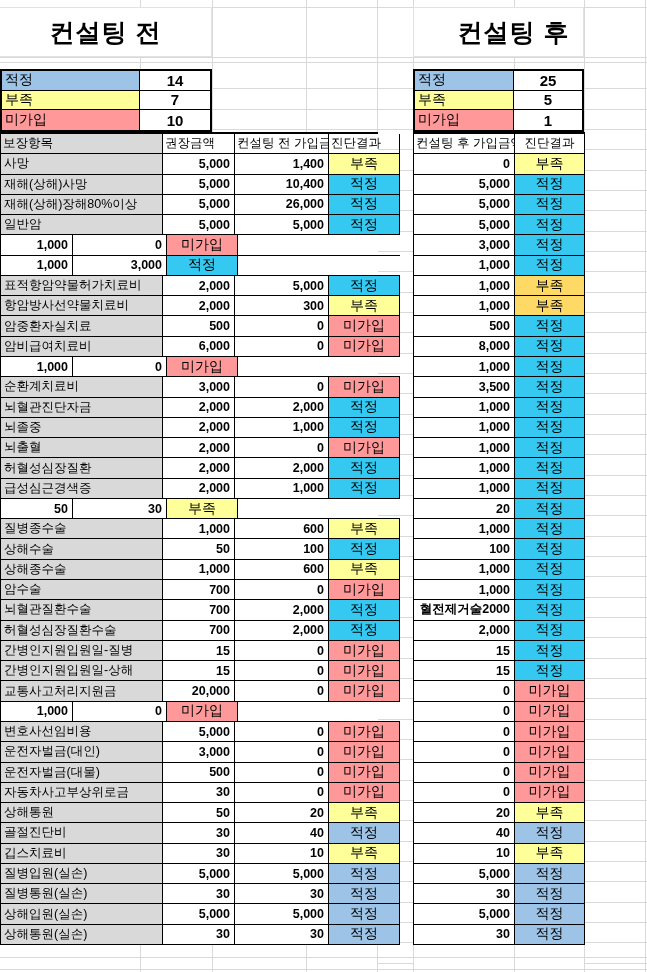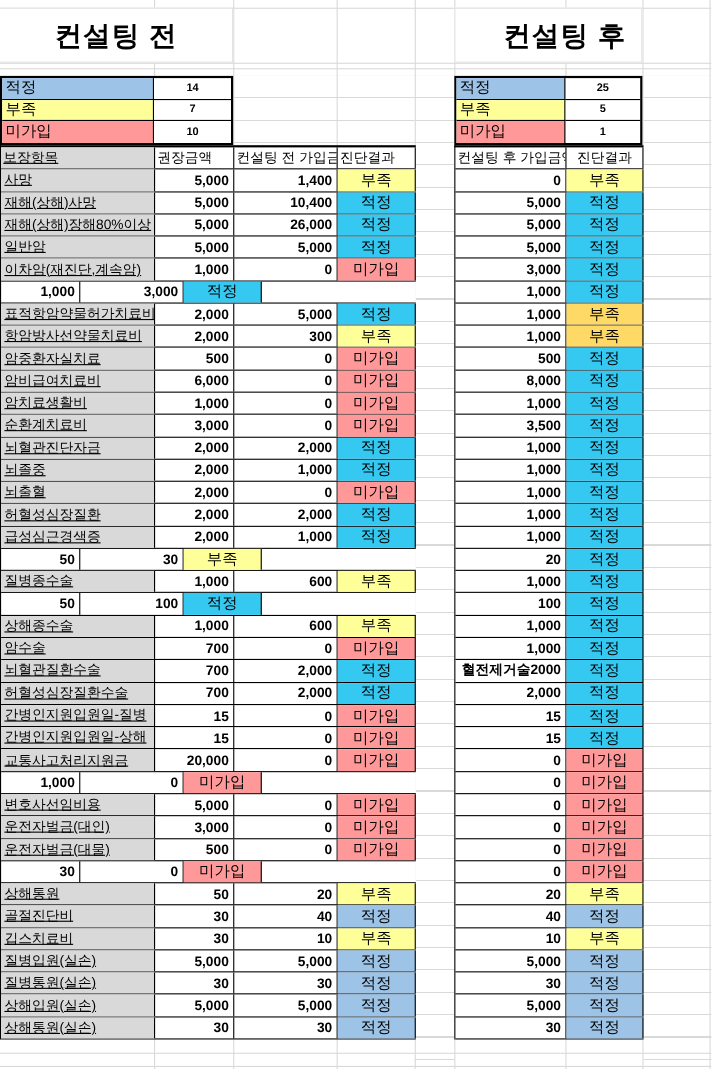--- a/index.html
+++ b/index.html
@@ -23,32 +23,32 @@
   #title-right{left:413px;width:171px;padding-left:30px;}
 
   
   .summary{position:absolute;top:69px;height:63px;border:2px solid #000;box-sizing:border-box;
     display:grid;grid-template-rows:repeat(3,1fr);background:#fff;}
   #summary-left{left:0;width:212px;grid-template-columns:138px 1fr;}
   #summary-right{left:413px;width:171px;grid-template-columns:99px 1fr;}
   .sum-label{border-right:1px solid #000;border-bottom:1px solid #000;display:flex;align-items:center;
     padding-left:3px;font-size:14px;box-sizing:border-box;overflow:hidden;white-space:nowrap;}
   .sum-value{border-bottom:1px solid #000;display:flex;align-items:center;justify-content:center;
-    font-weight:700;font-size:10px;box-sizing:border-box;}
+    font-weight:700;font-size:15px;box-sizing:border-box;}
   .sum-row-last{border-bottom:none;}
 
   
   .table{position:absolute;top:132px;height:813px;background:#fff;border-top:2px solid #000;
     border-left:1px solid #000;box-sizing:border-box;display:grid;grid-template-rows:repeat(40,1fr);}
   #table-left{left:0;width:378px;}
   #table-right{left:413px;width:172px;}
   .row{display:flex;border-bottom:1px solid #000;box-sizing:border-box;min-height:0;}
   .cell{box-sizing:border-box;border-right:1px solid #000;overflow:hidden;white-space:nowrap;
     display:flex;align-items:center;font-size:12.5px;}
-  .c-item{width:140px;background:#D9D9D9;padding-left:3px;text-decoration:underline;}
+  .c-item{width:162px;background:#D9D9D9;padding-left:3px;}
   .c-rec{width:72px;}
   .c-amt{width:94px;}
   .c-res{width:71px;}
   .c-ramt{width:101px;}
   .c-rres{width:70px;}
   .num{justify-content:flex-end;padding-right:4px;font-weight:600;}
   .res{justify-content:center;font-size:14px;}
   .hdr{padding-left:2px;font-weight:400;}
   .hdr-center{justify-content:center;padding-left:0;}
 </style>
@@ -125,21 +125,20 @@
     </div>
 
     <div class="row">
       <div class="cell c-item t-item">일반암</div>
       <div class="cell c-rec num t-rec">5,000</div>
       <div class="cell c-amt num t-before">5,000</div>
       <div class="cell c-res res t-bres" style="background-color: rgb(53, 201, 242);">적정</div>
     </div>
 
     <div class="row">
-      <div class="cell c-item t-item">이차암(재진단,계속암)</div>
       <div class="cell c-rec num t-rec">1,000</div>
       <div class="cell c-amt num t-before">0</div>
       <div class="cell c-res res t-bres" style="background-color: rgb(255, 153, 153);">미가입</div>
     </div>
 
     <div class="row">
       <div class="cell c-rec num t-rec">1,000</div>
       <div class="cell c-amt num t-before">3,000</div>
       <div class="cell c-res res t-bres" style="background-color: rgb(53, 201, 242);">적정</div>
     </div>
@@ -166,21 +165,20 @@
     </div>
 
     <div class="row">
       <div class="cell c-item t-item">암비급여치료비</div>
       <div class="cell c-rec num t-rec">6,000</div>
       <div class="cell c-amt num t-before">0</div>
       <div class="cell c-res res t-bres" style="background-color: rgb(255, 153, 153);">미가입</div>
     </div>
 
     <div class="row">
-      <div class="cell c-item t-item">암치료생활비</div>
       <div class="cell c-rec num t-rec">1,000</div>
       <div class="cell c-amt num t-before">0</div>
       <div class="cell c-res res t-bres" style="background-color: rgb(255, 153, 153);">미가입</div>
     </div>
 
     <div class="row">
       <div class="cell c-item t-item">순환계치료비</div>
       <div class="cell c-rec num t-rec">3,000</div>
       <div class="cell c-amt num t-before">0</div>
       <div class="cell c-res res t-bres" style="background-color: rgb(255, 153, 153);">미가입</div>
@@ -228,20 +226,21 @@
     </div>
 
     <div class="row">
       <div class="cell c-item t-item">질병종수술</div>
       <div class="cell c-rec num t-rec">1,000</div>
       <div class="cell c-amt num t-before">600</div>
       <div class="cell c-res res t-bres" style="background-color: rgb(255, 255, 153);">부족</div>
     </div>
 
     <div class="row">
+      <div class="cell c-item t-item">상해수술</div>
       <div class="cell c-rec num t-rec">50</div>
       <div class="cell c-amt num t-before">100</div>
       <div class="cell c-res res t-bres" style="background-color: rgb(53, 201, 242);">적정</div>
     </div>
 
     <div class="row">
       <div class="cell c-item t-item">상해종수술</div>
       <div class="cell c-rec num t-rec">1,000</div>
       <div class="cell c-amt num t-before">600</div>
       <div class="cell c-res res t-bres" style="background-color: rgb(255, 255, 153);">부족</div>
@@ -310,20 +309,21 @@
     </div>
 
     <div class="row">
       <div class="cell c-item t-item">운전자벌금(대물)</div>
       <div class="cell c-rec num t-rec">500</div>
       <div class="cell c-amt num t-before">0</div>
       <div class="cell c-res res t-bres" style="background-color: rgb(255, 153, 153);">미가입</div>
     </div>
 
     <div class="row">
+      <div class="cell c-item t-item">자동차사고부상위로금</div>
       <div class="cell c-rec num t-rec">30</div>
       <div class="cell c-amt num t-before">0</div>
       <div class="cell c-res res t-bres" style="background-color: rgb(255, 153, 153);">미가입</div>
     </div>
 
     <div class="row">
       <div class="cell c-item t-item">상해통원</div>
       <div class="cell c-rec num t-rec">50</div>
       <div class="cell c-amt num t-before">20</div>
       <div class="cell c-res res t-bres" style="background-color: rgb(255, 255, 153);">부족</div>

